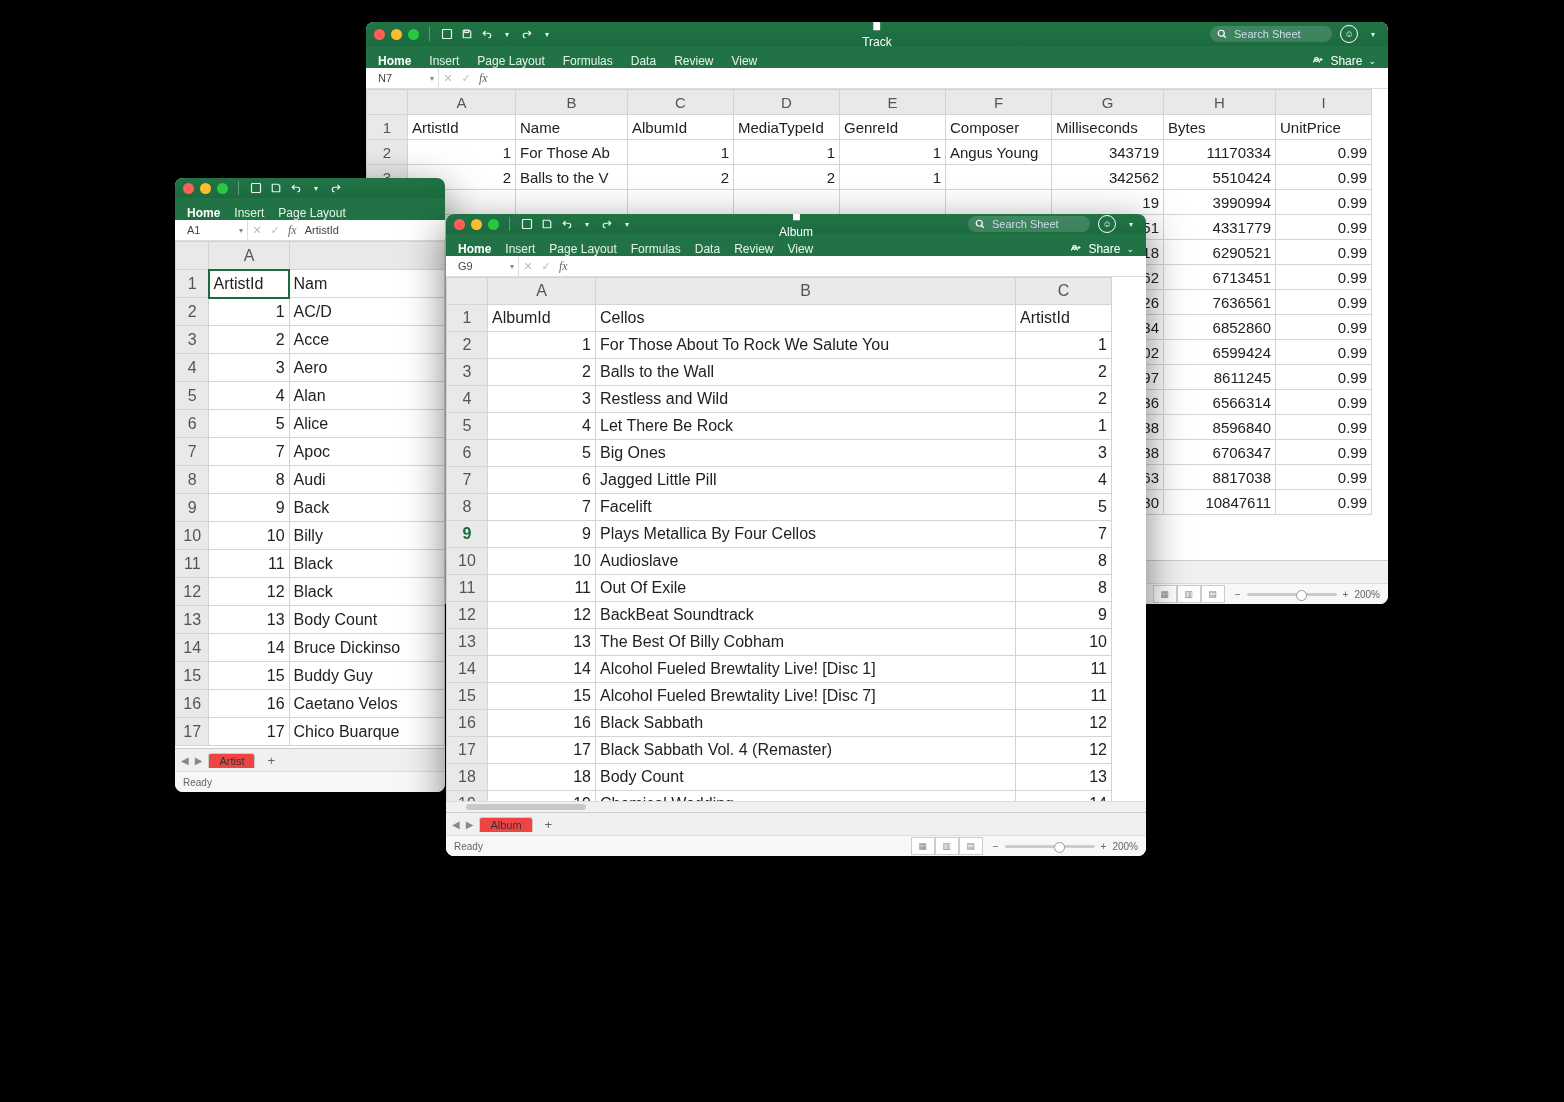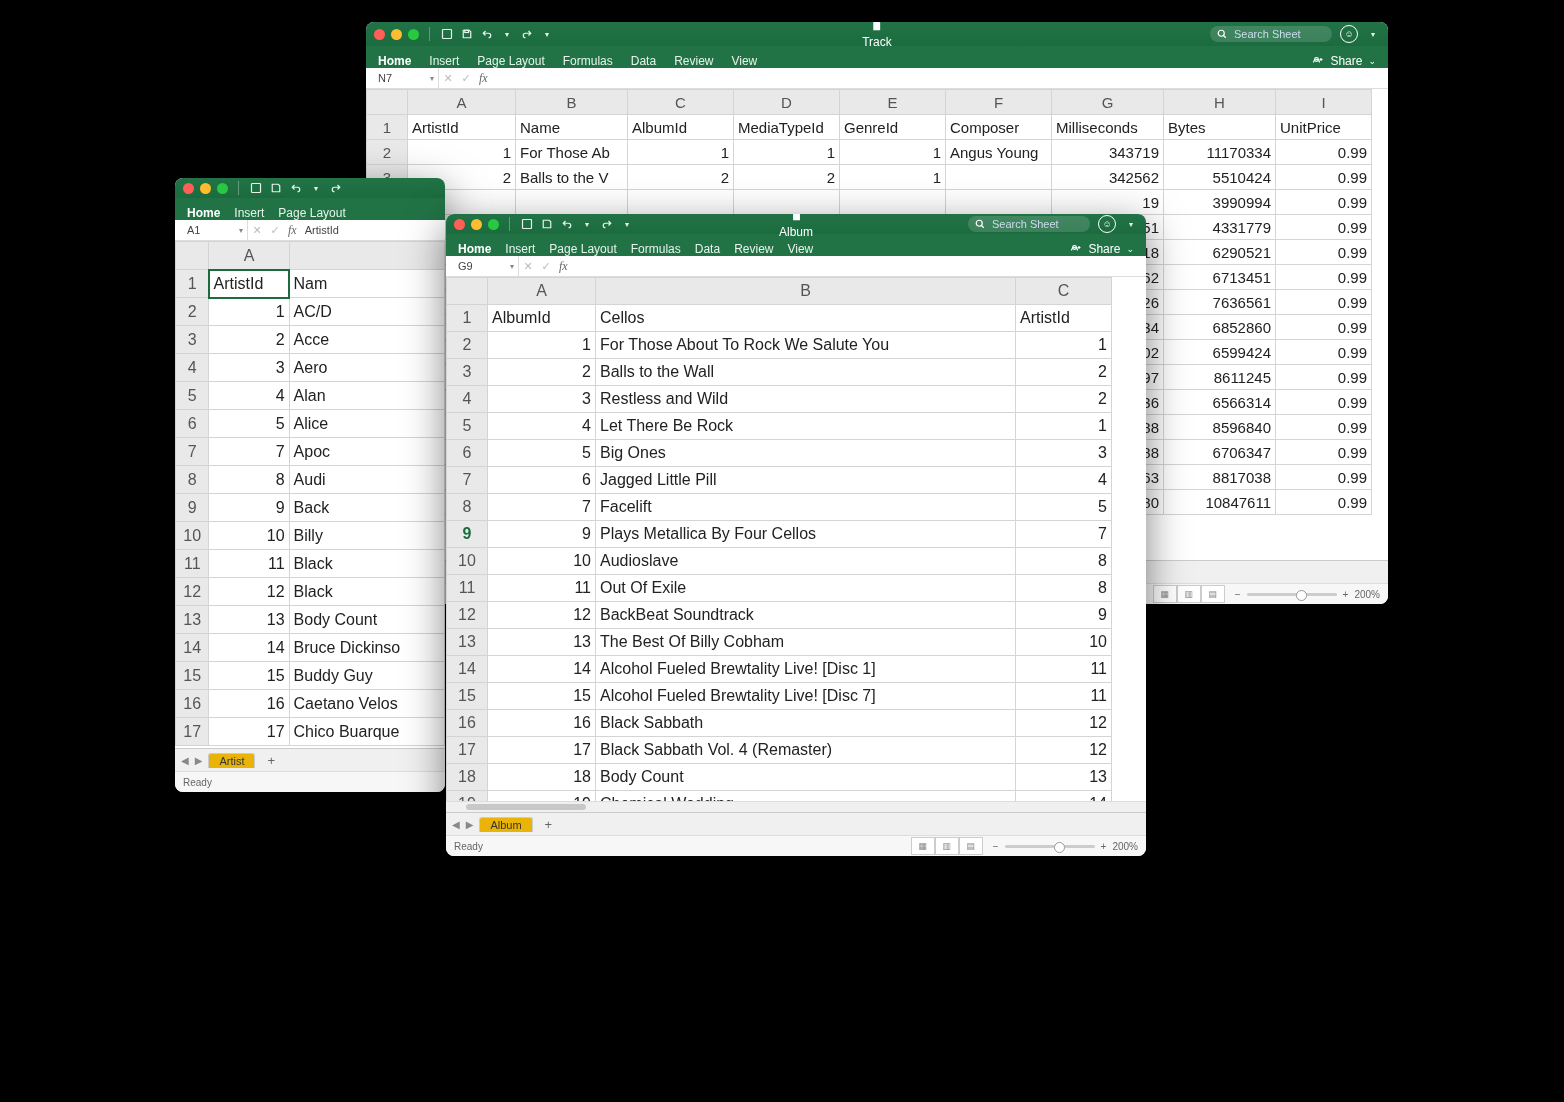--- a/index.html
+++ b/index.html
@@ -40,21 +40,21 @@
   table.grid{border-collapse:collapse;font-size:15px;table-layout:fixed;}
   table.grid th,table.grid td{border:1px solid #d4d4d4;height:24px;padding:0 4px;white-space:nowrap;overflow:hidden;text-overflow:clip;color:#222;}
   table.grid thead th{background:#e9e9e9;color:#555;font-weight:400;text-align:center;}
   table.grid .rownum{background:#e9e9e9;color:#555;text-align:center;width:32px;font-weight:400;}
   table.grid .corner{background:#e9e9e9;width:32px;}
   table.grid td.num{text-align:right;}
   table.grid tbody tr.sel .rownum{color:#1b6b3f;font-weight:600;}
   .sel-cell{outline:2px solid #1b6b3f;outline-offset:-1px;}
   .sheet-tabs{height:22px;border-top:1px solid #ccc;background:#f0f0f0;display:flex;align-items:center;padding:0 6px;gap:6px;}
   .sheet-tabs .nav{color:#888;font-size:10px;cursor:pointer;}
-  .sheet-tabs .tab{background:#eab308;border:1px solid #ccc;border-bottom:none;padding:1px 10px;font-size:11px;color:#333;border-radius:3px 3px 0 0;}
+  .sheet-tabs .tab{background:#ef4444;border:1px solid #ccc;border-bottom:none;padding:1px 10px;font-size:11px;color:#333;border-radius:3px 3px 0 0;}
   .sheet-tabs .add{font-size:13px;color:#666;padding:0 6px;cursor:pointer;}
   .statusbar{height:20px;background:#f7f7f7;border-top:1px solid #ddd;display:flex;align-items:center;font-size:10px;color:#666;padding:0 8px;gap:10px;}
   .statusbar .spacer{flex:1;}
   .view-btns{display:flex;gap:0;}
   .view-btns .vb{width:22px;height:16px;border:1px solid #ccc;display:flex;align-items:center;justify-content:center;font-size:9px;color:#888;background:#fff;}
   .zoom{display:flex;align-items:center;gap:6px;}
   .zoom .track{width:90px;height:3px;background:#ccc;position:relative;border-radius:2px;}
   .zoom .track .thumb{position:absolute;top:-3px;left:55%;width:9px;height:9px;background:#fff;border:1px solid #999;border-radius:50%;}
   .artist table.grid{font-size:16px;}
   .artist table.grid th,.artist table.grid td{height:27px;}

